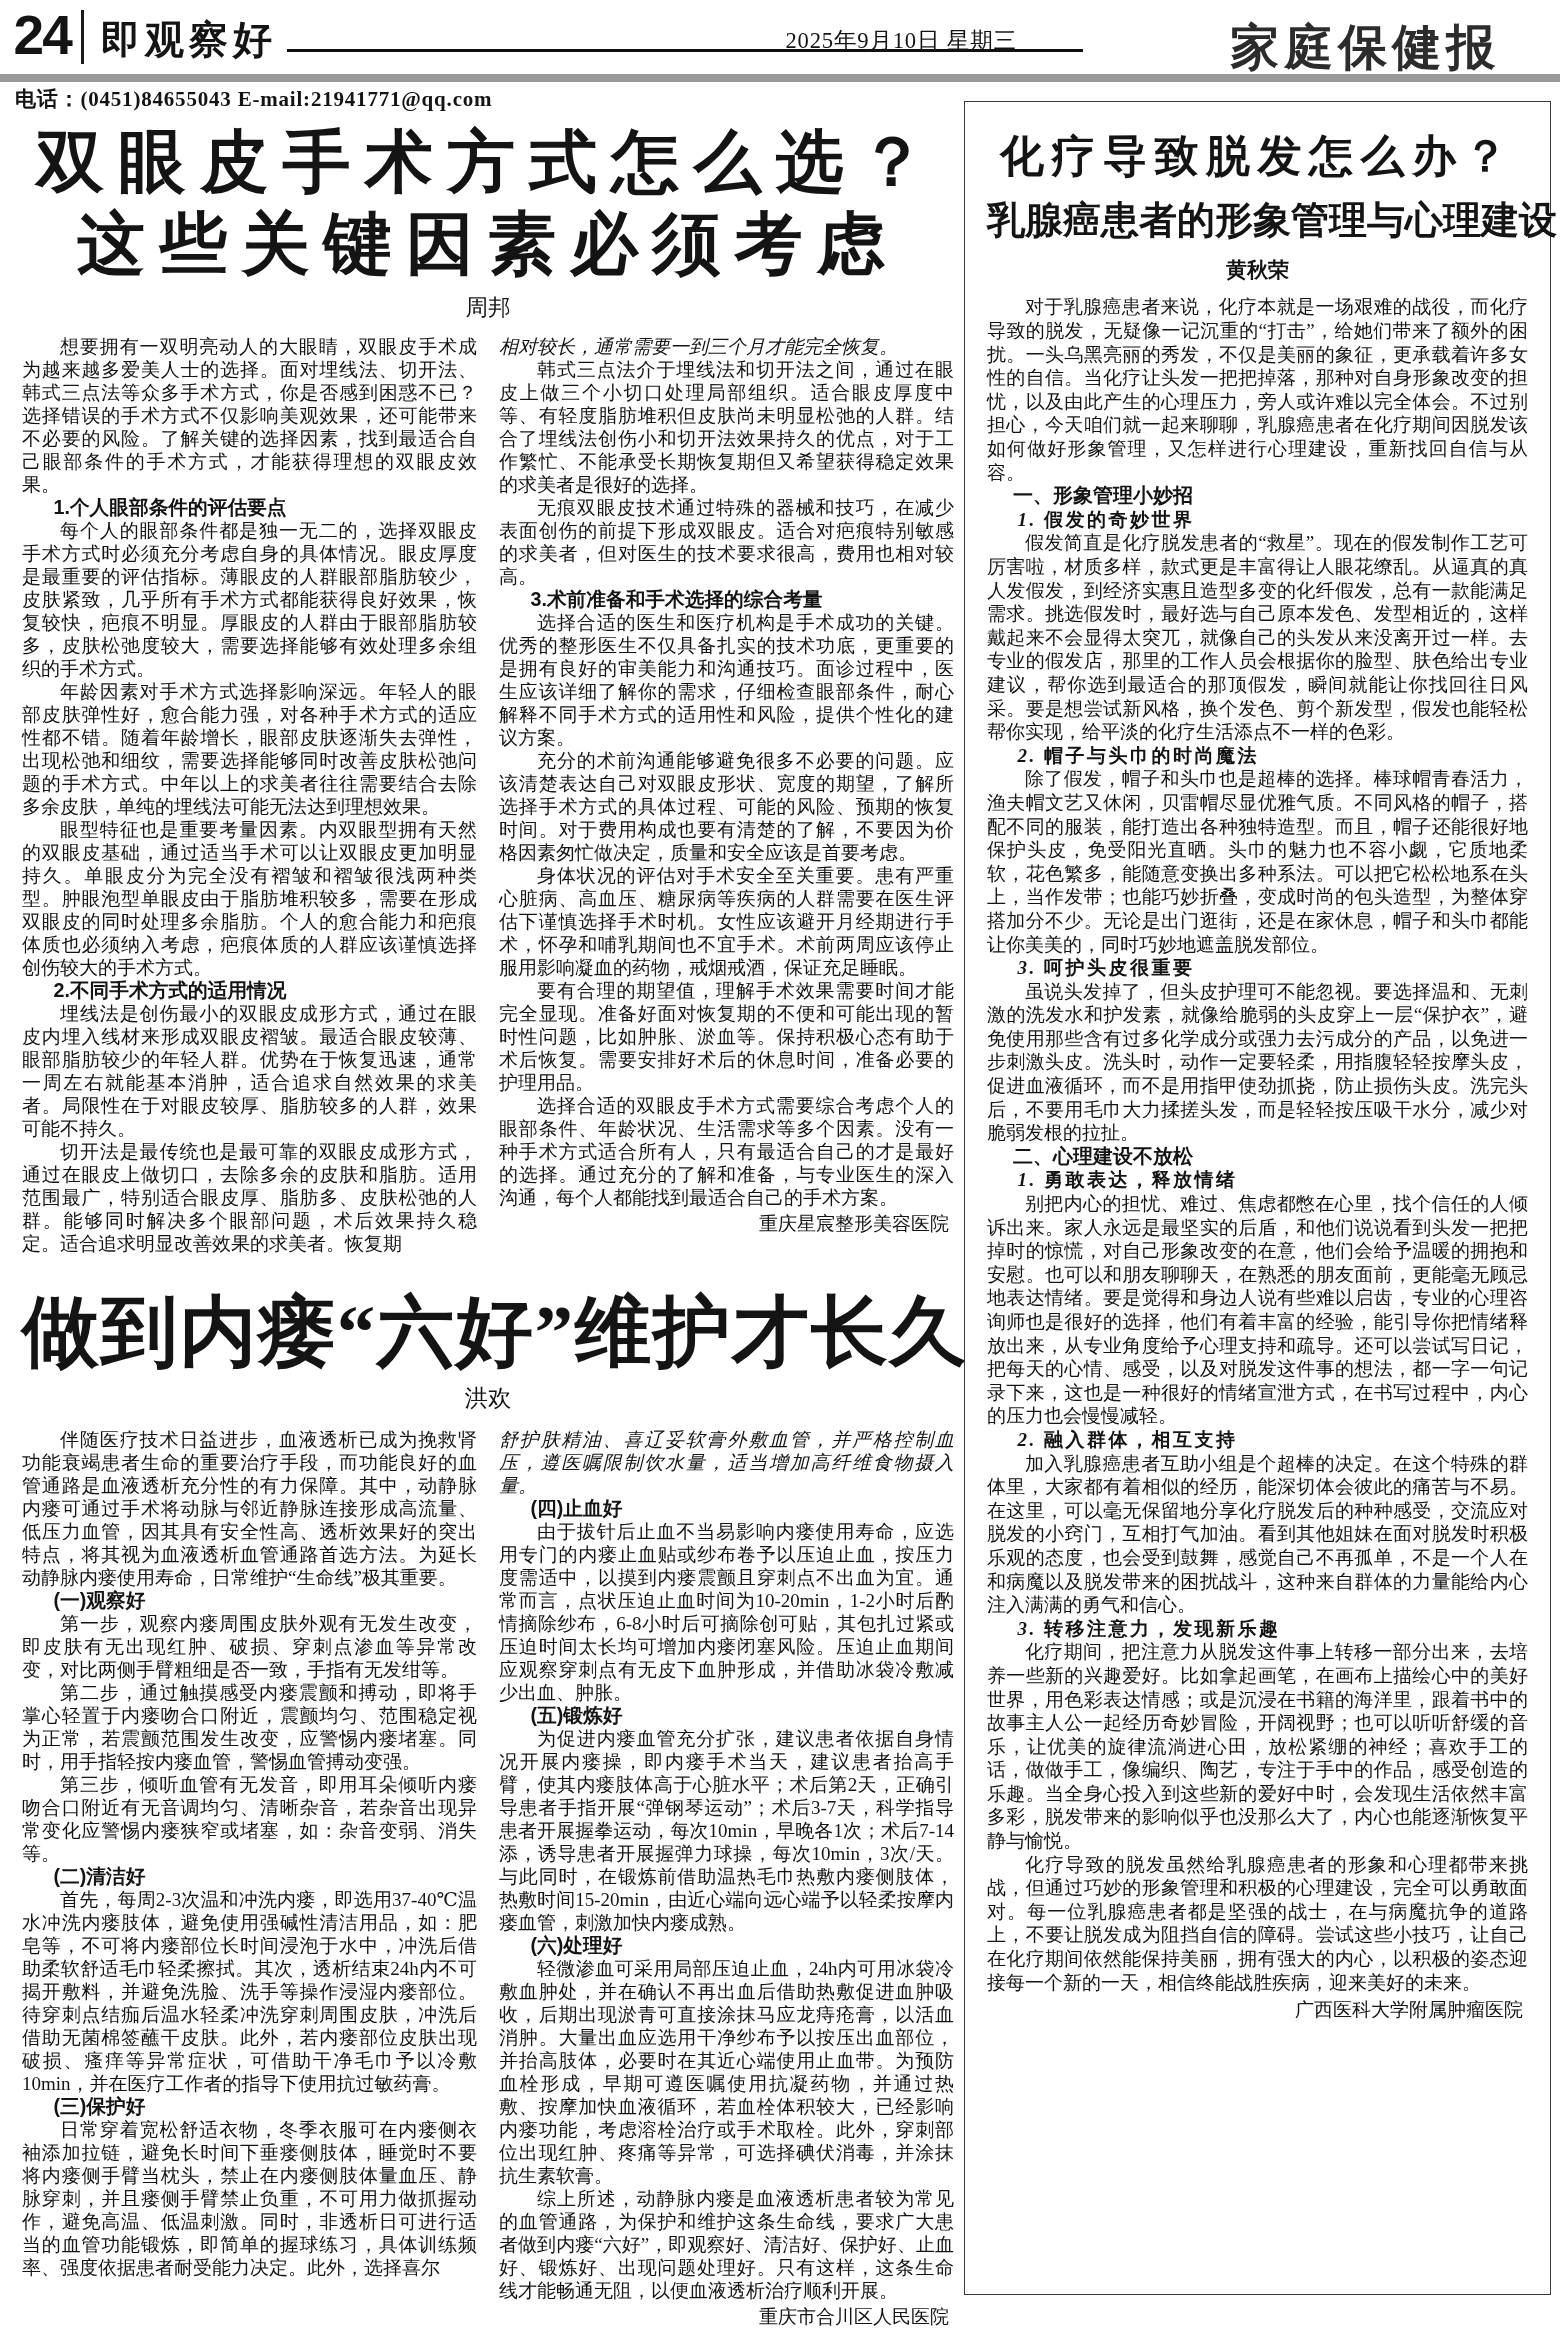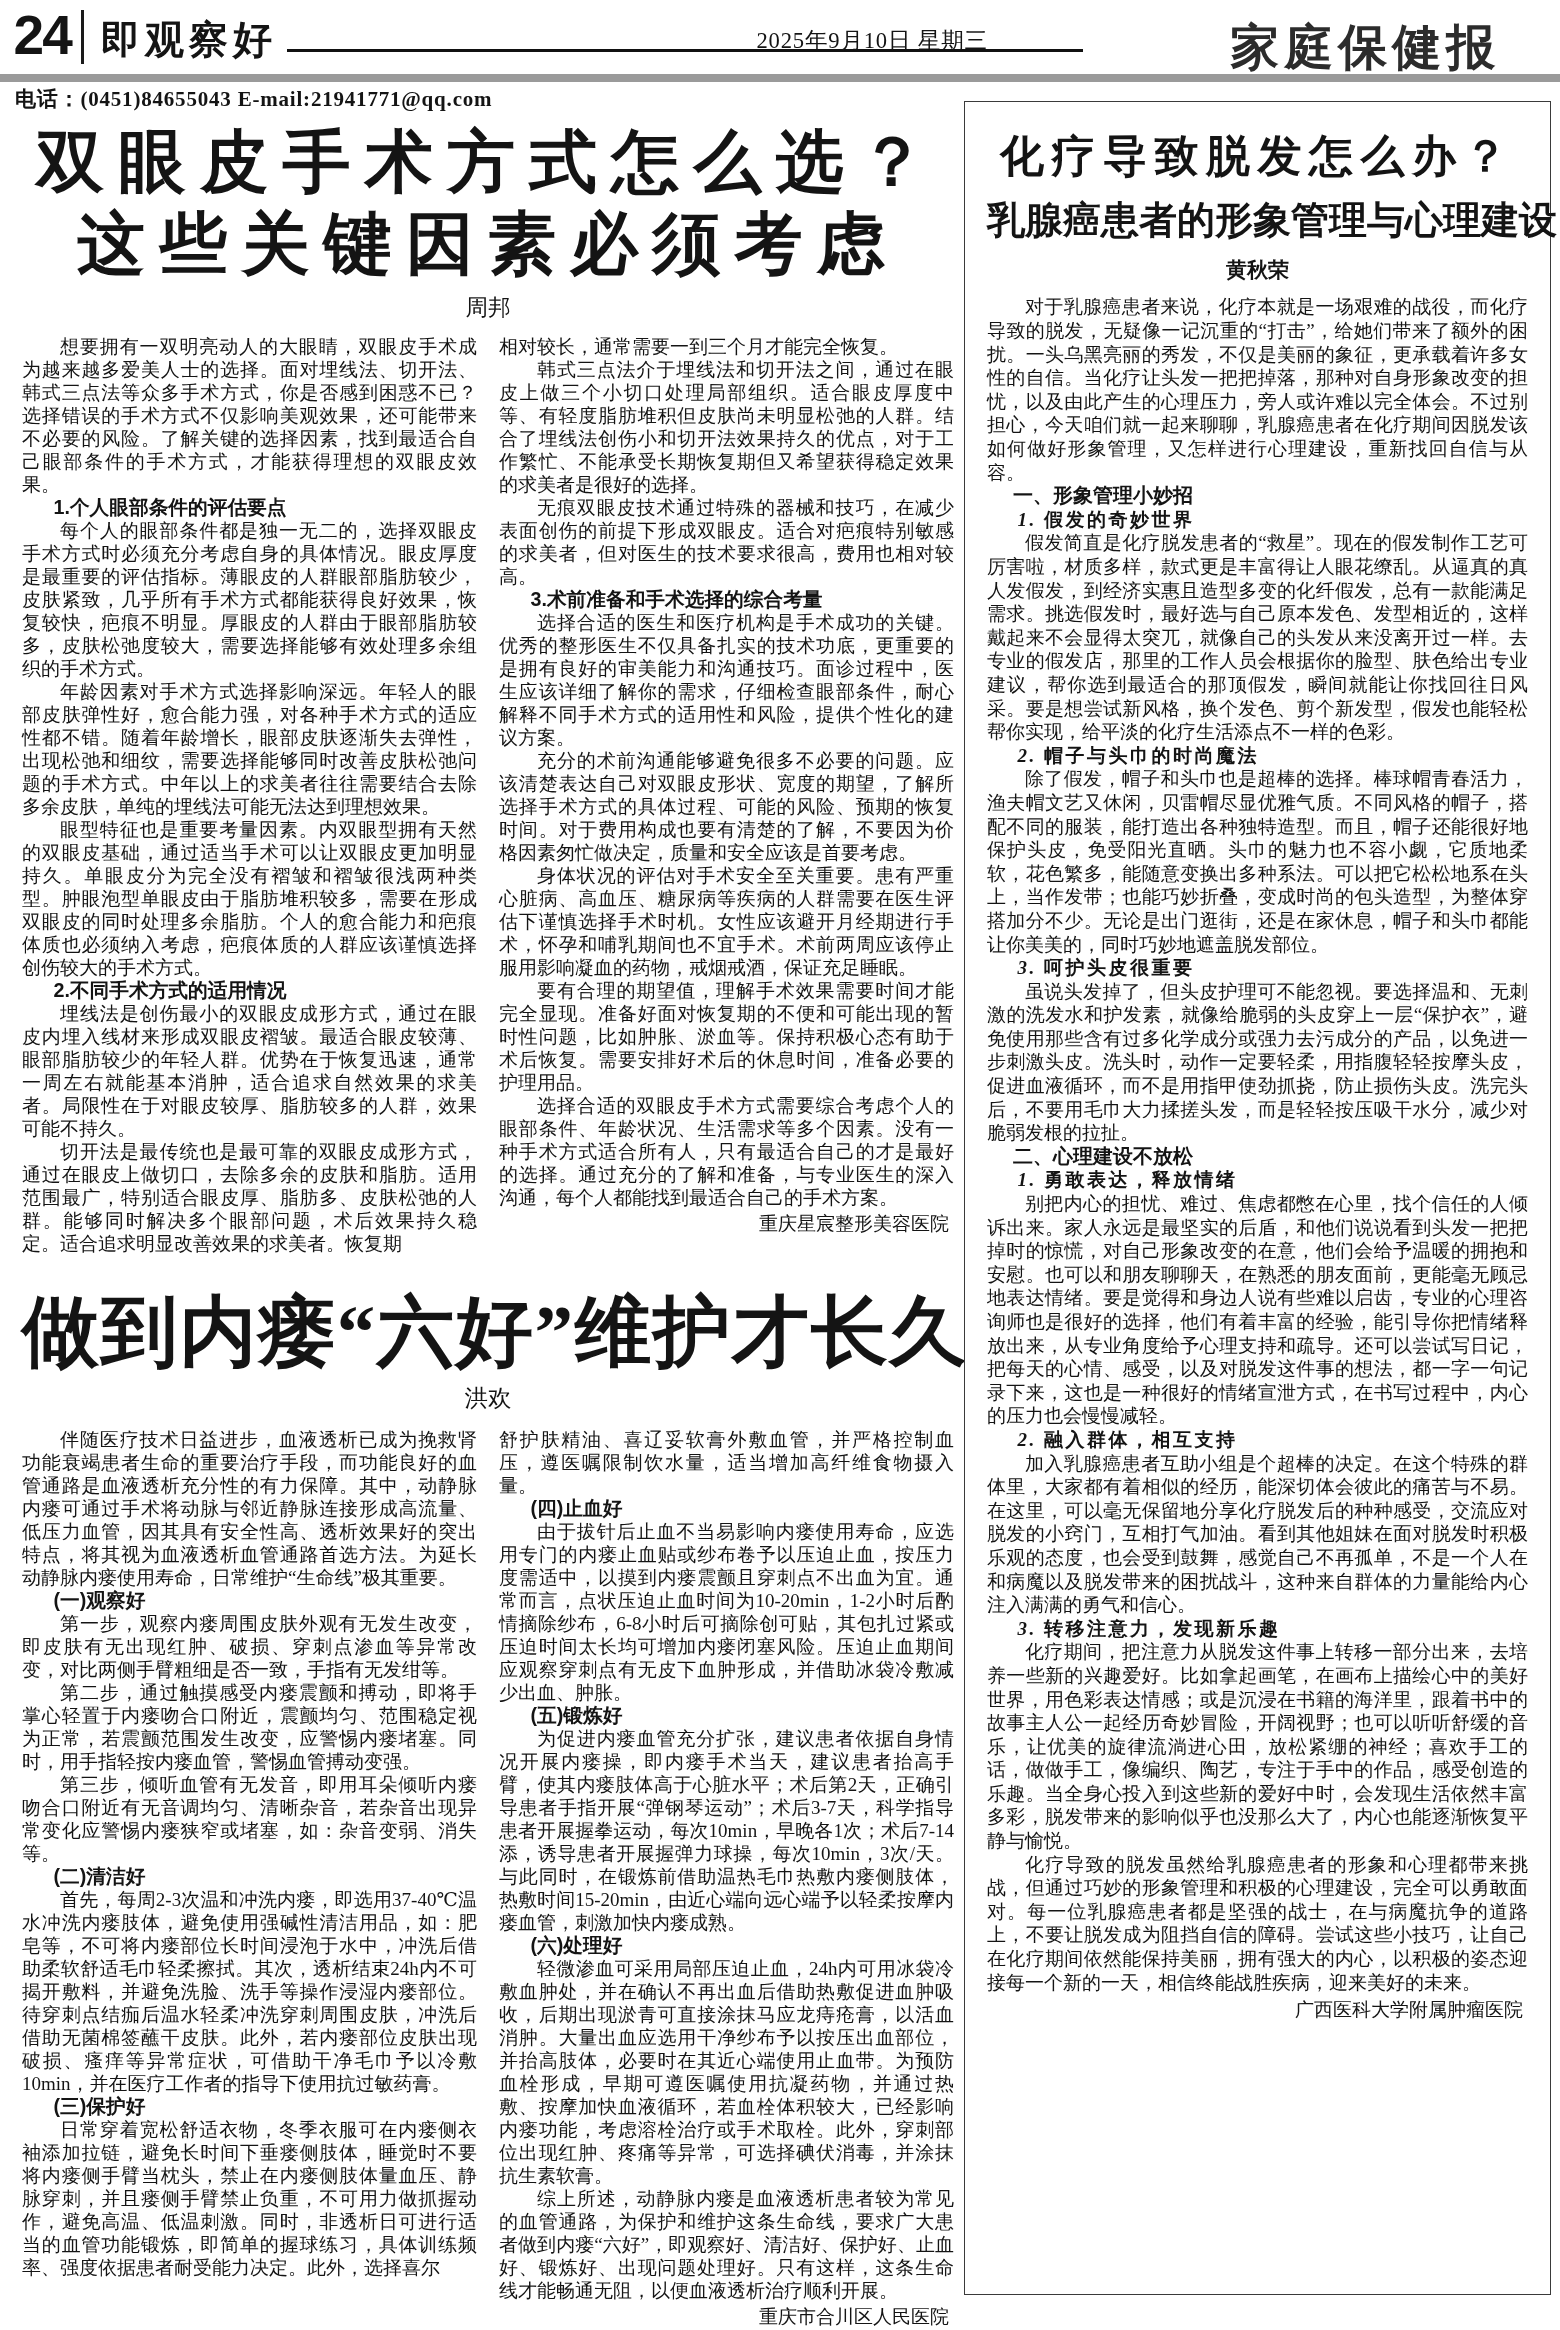--- a/index.html
+++ b/index.html
@@ -7,33 +7,33 @@
     width:1560px;height:2330px;position:relative;background:#ffffff;
     font-family:"Liberation Serif","DejaVu Serif",serif;color:#141414;
     overflow:hidden;
   }
   
   .masthead{position:absolute;left:0;top:0;width:1512px;height:84px;}
   .page-num{position:absolute;left:13.4px;top:3.4px;font-family:"Liberation Sans","DejaVu Sans",sans-serif;font-size:55px;font-weight:bold;letter-spacing:-1.7px;}
   .pn-rule{position:absolute;left:81px;top:10px;width:2.5px;height:54px;background:#1a1a1a;}
   .section-title{position:absolute;left:101px;top:13.4px;font-size:39px;font-weight:bold;letter-spacing:5px;}
   .mast-rule{position:absolute;left:287px;top:49px;width:796px;height:2.5px;background:#111;}
-  .mast-date{position:absolute;right:524px;top:25px;font-size:22.6px;letter-spacing:0.8px;white-space:nowrap;}
+  .mast-date{position:absolute;right:495px;top:25px;font-size:22.6px;letter-spacing:0.8px;white-space:nowrap;}
   .paper-name{position:absolute;right:11.7px;top:15px;font-size:49px;font-weight:900;letter-spacing:5px;color:#2c2c2c;white-space:nowrap;}
   .gray-bar{position:absolute;left:0;top:74px;width:1560px;height:7.5px;background:#9a9a9a;}
   .contact-line{position:absolute;left:15px;top:85px;font-size:21px;font-weight:bold;letter-spacing:0.8px;}
 
   
   .left-region{position:absolute;left:22px;top:122px;width:932px;}
   .a-title-1{margin:0;text-align:center;font-size:68px;font-weight:900;letter-spacing:14.2px;line-height:1.2;white-space:nowrap;}
   .byline{text-align:center;font-size:22.6px;margin:6.7px 0 11.7px 0;}
   .cols{display:flex;gap:22px;}
   .col{flex:1;min-width:0;font-size:19px;line-height:23px;text-align:justify;}
   .para{margin:0;text-indent:2em;}
-  .para.cont{text-indent:0;}
+  .para.cont{text-indent:0;font-style:italic;}
   .subhead{margin:0;text-indent:1.6em;font-family:"Liberation Sans","DejaVu Sans",sans-serif;font-weight:bold;font-size:19.7px;}
   .attrib{margin-top:3.4px;text-align:right;font-family:"Liberation Sans","DejaVu Sans",sans-serif;font-weight:normal;padding-right:5px;}
 
   .article-2{margin-top:37px;}
   .a-title-2{margin:0;text-align:center;font-size:77px;font-weight:900;letter-spacing:1.7px;line-height:1.05;white-space:nowrap;}
   .article-2 .byline{margin:10px 0 13.4px 0;font-size:23.5px;}
 
   
   .a3-box{position:absolute;left:964px;top:101px;width:587px;min-height:2194px;box-sizing:border-box;
           border:1.7px solid #3a3a3a;background:#fff;padding:17px 22px 15px 22px;}

